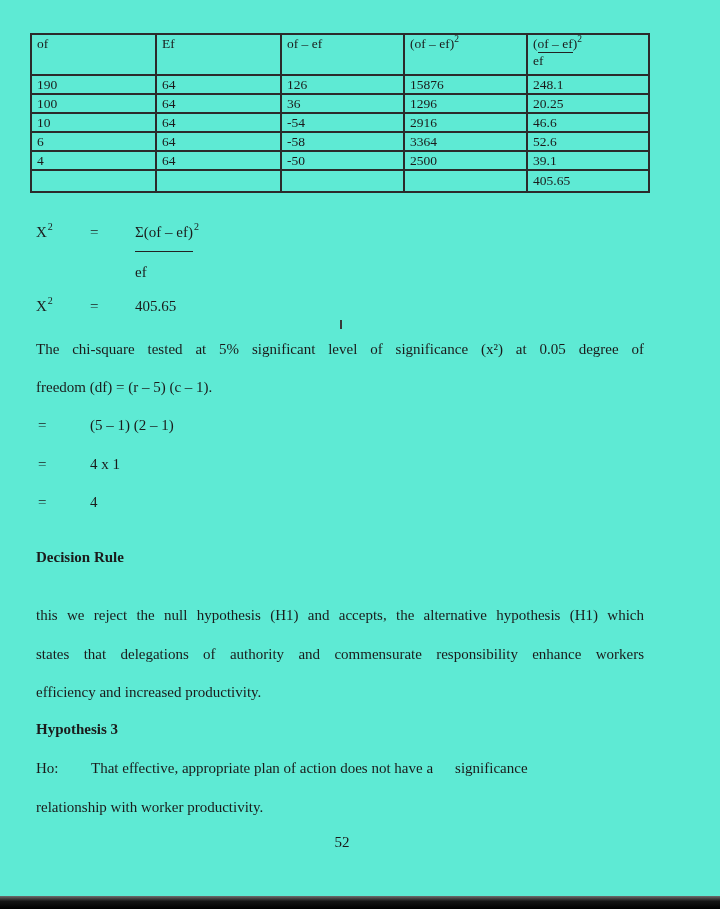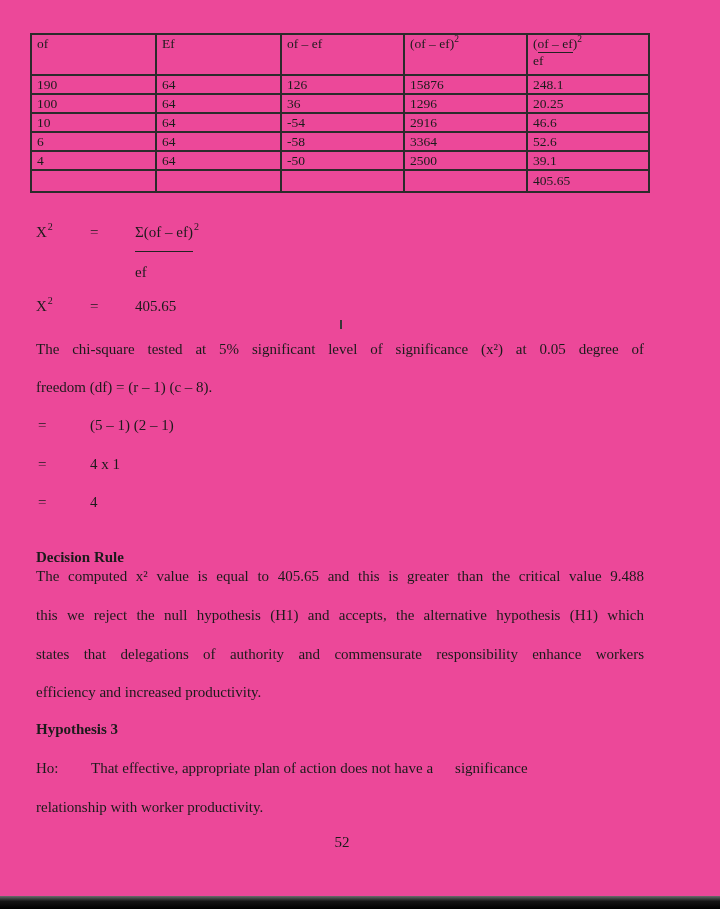--- a/index.html
+++ b/index.html
@@ -1,17 +1,17 @@
 <!DOCTYPE html>
 <html><head>
 <meta charset="utf-8">
 <style>
   html,body { margin:0; padding:0; background:#e8e8e8; }
   .page {
-    position:relative; width:720px; height:909px; background:#ec4899;
+    position:relative; width:720px; height:909px; background:#5eead4;
     font-family:"Liberation Serif", serif; color:#1b1b1b; overflow:hidden;
     margin:0 auto;
   }
   
   table.chi {
     position:absolute; left:30px; top:33px; width:618px;
     border-collapse:collapse; table-layout:fixed; font-size:13.5px;
   }
   table.chi th, table.chi td {
     border:2px solid #2b2b2b; padding:1px 4px 0 5px;
@@ -126,28 +126,27 @@
     <span class="slot1"><span>X</span><sup class="fsup">2</sup></span><span class="slot2">=</span><span class="ubar"><span>Σ</span><span>(of – ef)</span></span><sup class="fsup">2</sup>
   </div>
   <div class="fline fl-ef">ef</div>
   <div class="fline fl-b">
     <span class="slot1"><span>X</span><sup class="fsup">2</sup></span><span class="slot2">=</span><span>405.65</span>
   </div>
 
   <div class="tick"></div>
 
   <div class="bl just t341">The chi-square tested at 5% significant level of significance (x²) at 0.05 degree of</div>
-  <div class="bl t379">freedom (df) = (r – 1) (c – 8).</div>
+  <div class="bl t379">freedom (df) = (r – 5) (c – 1).</div>
 
   <div class="step s1"><span class="eqw">=</span><span>(5 – 1) (2 – 1)</span></div>
   <div class="step s2"><span class="eqw">=</span><span>4 x 1</span></div>
   <div class="step s3"><span class="eqw">=</span><span>4</span></div>
 
   <div class="bl bold t533">Decision Rule</div>
-  <div class="bl just t568">The computed x² value is equal to 405.65 and this is greater than the critical value 9.488</div>
   <div class="bl just t607">this we reject the null hypothesis (H1) and accepts, the alternative hypothesis (H1) which</div>
   <div class="bl just t646">states that delegations of authority and commensurate responsibility enhance workers</div>
   <div class="bl t684">efficiency and increased productivity.</div>
 
   <div class="bl bold t721">Hypothesis 3</div>
   <div class="bl t760"><span class="holbl">Ho:</span><span>That effective, appropriate plan of action does not have a</span><span class="hotail">significance</span></div>
   <div class="bl t799">relationship with worker productivity.</div>
 
   <div class="pageno">52</div>
 

